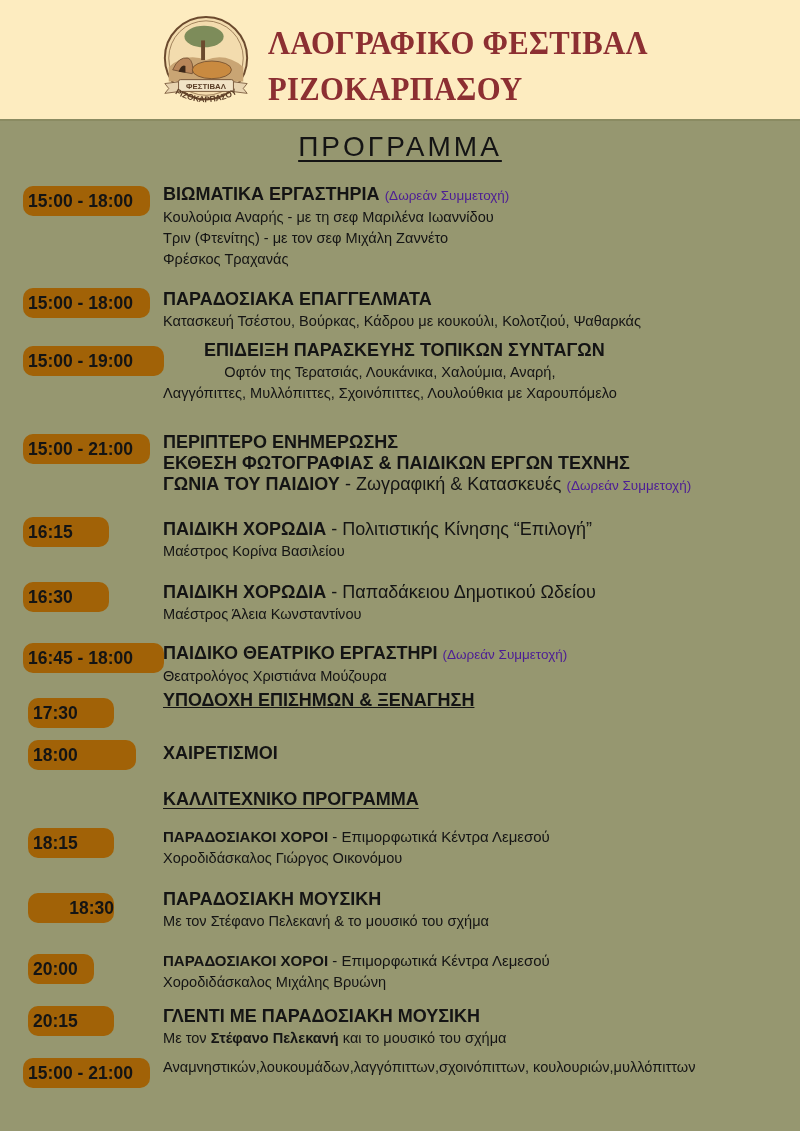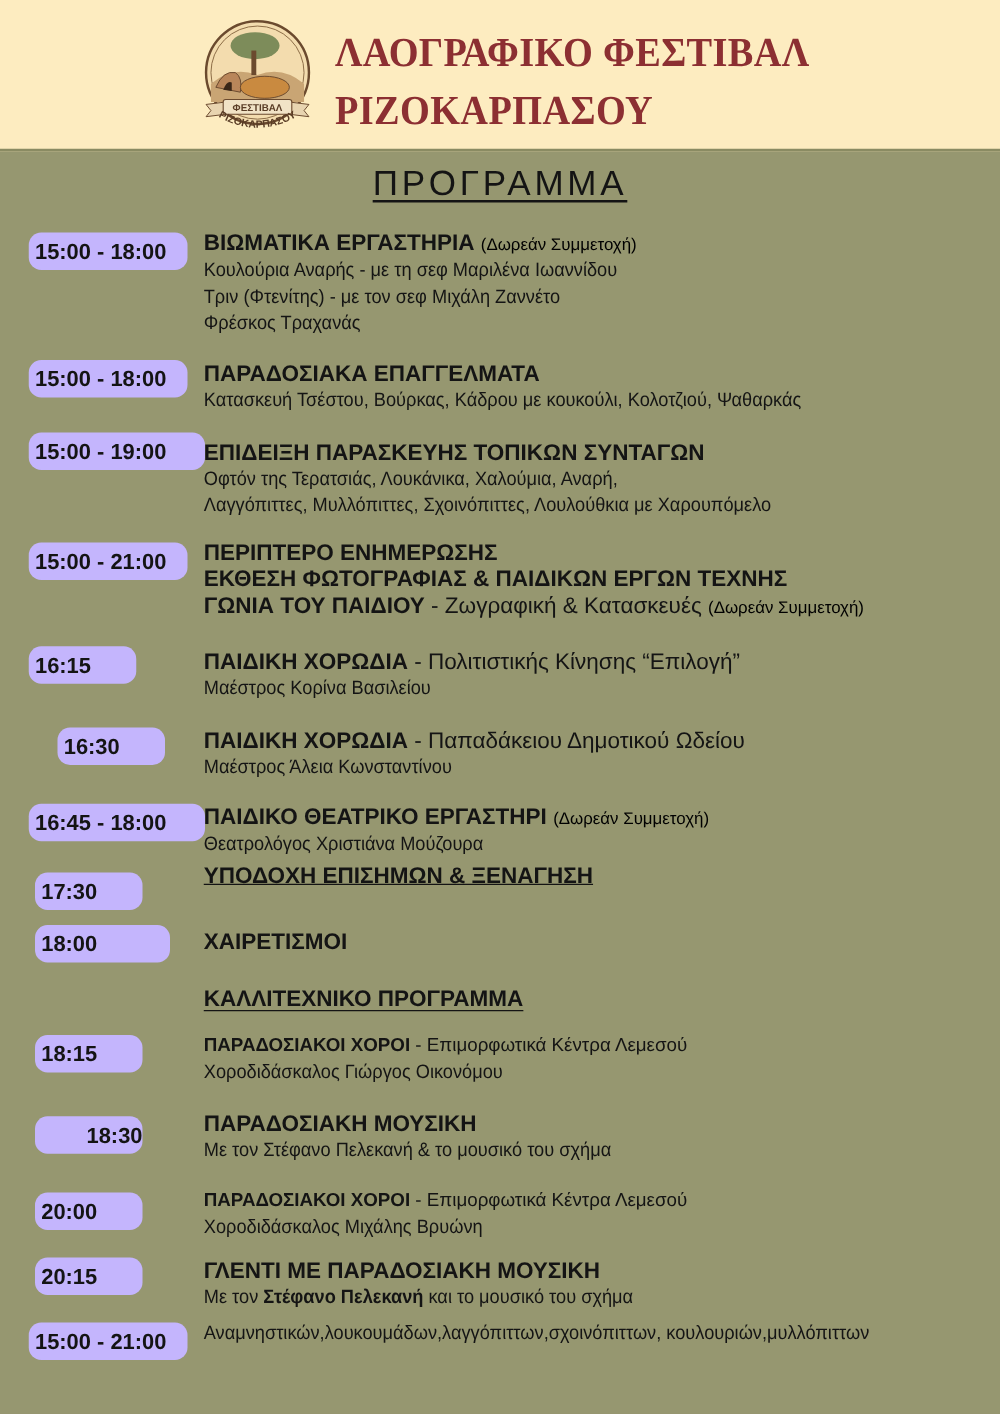--- a/index.html
+++ b/index.html
@@ -25,31 +25,31 @@
     font-size: 33px; line-height: 46px; letter-spacing: 0.3px;
     transform: scaleX(0.93); transform-origin: left top;
   }
   .title div { white-space: nowrap; }
   .prog-title {
     position: absolute; left: 0; width: 800px; top: 131px;
     text-align: center; font-weight: normal; font-size: 28px; letter-spacing: 3px;
   }
   .prog-title span { text-decoration: underline; text-underline-offset: 4px; }
   .pill {
-    position: absolute; background: #c4b5fd; border-radius: 10px;
+    position: absolute; background: #a16207; border-radius: 10px;
     font-weight: bold; font-size: 17.5px; line-height: 30px; height: 30px;
     padding-left: 5px; white-space: nowrap;
   }
   .row {
     position: absolute; left: 163px; white-space: nowrap;
   }
   .h { font-weight: bold; font-size: 18px; line-height: 21px; }
   .h.small { font-size: 15px; }
   .d { font-size: 15.5px; line-height: 21px; transform: scaleX(0.94); transform-origin: left; }
-  .free { font-weight: normal; font-size: 13.5px; color: #000000; }
+  .free { font-weight: normal; font-size: 13.5px; color: #4c1d95; }
   .sep { font-weight: normal; }
   .bold-in { font-weight: bold; }
   .sub {
     position: absolute; left: 163px; top: 789px;
     font-weight: bold; font-size: 18px; text-decoration: underline; text-underline-offset: 3px;
   }
 </style>
 </head>
 <body>
 
@@ -86,40 +86,40 @@
   <div class="d">Φρέσκος Τραχανάς</div>
 </div>
 
 <div class="pill" style="left:23px;top:288px;width:127px;">15:00 - 18:00</div>
 <div class="row" style="top:289px;">
   <div class="h">ΠΑΡΑΔΟΣΙΑΚΑ ΕΠΑΓΓΕΛΜΑΤΑ</div>
   <div class="d">Κατασκευή Τσέστου, Βούρκας, Κάδρου με κουκούλι, Κολοτζιού, Ψαθαρκάς</div>
 </div>
 
 <div class="pill" style="left:23px;top:346px;width:141px;">15:00 - 19:00</div>
-<div class="row" style="top:352px;">
+<div class="row" style="top:340px;text-align:center;">
   <div class="h">ΕΠΙΔΕΙΞΗ ΠΑΡΑΣΚΕΥΗΣ ΤΟΠΙΚΩΝ ΣΥΝΤΑΓΩΝ</div>
   <div class="d">Οφτόν της Τερατσιάς, Λουκάνικα, Χαλούμια, Αναρή,</div>
   <div class="d">Λαγγόπιττες, Μυλλόπιττες, Σχοινόπιττες, Λουλούθκια με Χαρουπόμελο</div>
 </div>
 
 <div class="pill" style="left:23px;top:434px;width:127px;">15:00 - 21:00</div>
 <div class="row" style="top:432px;">
   <div class="h">ΠΕΡΙΠΤΕΡΟ ΕΝΗΜΕΡΩΣΗΣ</div>
   <div class="h">ΕΚΘΕΣΗ ΦΩΤΟΓΡΑΦΙΑΣ &amp; ΠΑΙΔΙΚΩΝ ΕΡΓΩΝ ΤΕΧΝΗΣ</div>
   <div class="h"><span>ΓΩΝΙΑ ΤΟΥ ΠΑΙΔΙΟΥ</span> <span class="sep">- Ζωγραφική &amp; Κατασκευές</span> <span class="free">(Δωρεάν Συμμετοχή)</span></div>
 </div>
 
 <div class="pill" style="left:23px;top:517px;width:86px;">16:15</div>
 <div class="row" style="top:519px;">
   <div class="h"><span>ΠΑΙΔΙΚΗ ΧΟΡΩΔΙΑ</span> <span class="sep">- Πολιτιστικής Κίνησης “Επιλογή”</span></div>
   <div class="d">Μαέστρος Κορίνα Βασιλείου</div>
 </div>
 
-<div class="pill" style="left:23px;top:582px;width:86px;margin-left:23px;">16:30</div>
+<div class="pill" style="left:23px;top:582px;width:86px;">16:30</div>
 <div class="row" style="top:582px;">
   <div class="h"><span>ΠΑΙΔΙΚΗ ΧΟΡΩΔΙΑ</span> <span class="sep">- Παπαδάκειου Δημοτικού Ωδείου</span></div>
   <div class="d">Μαέστρος Άλεια Κωνσταντίνου</div>
 </div>
 
 <div class="pill" style="left:23px;top:643px;width:141px;">16:45 - 18:00</div>
 <div class="row" style="top:643px;">
   <div class="h"><span>ΠΑΙΔΙΚΟ ΘΕΑΤΡΙΚΟ ΕΡΓΑΣΤΗΡΙ</span> <span class="free">(Δωρεάν Συμμετοχή)</span></div>
   <div class="d">Θεατρολόγος Χριστιάνα Μούζουρα</div>
 </div>
@@ -141,21 +141,21 @@
   <div class="h small"><span>ΠΑΡΑΔΟΣΙΑΚΟΙ ΧΟΡΟΙ</span> <span class="sep">- Επιμορφωτικά Κέντρα Λεμεσού</span></div>
   <div class="d">Χοροδιδάσκαλος Γιώργος Οικονόμου</div>
 </div>
 
 <div class="pill" style="left:28px;top:893px;width:86px;text-align:right;">18:30</div>
 <div class="row" style="top:889px;">
   <div class="h">ΠΑΡΑΔΟΣΙΑΚΗ ΜΟΥΣΙΚΗ</div>
   <div class="d">Με τον Στέφανο Πελεκανή &amp; το μουσικό του σχήμα</div>
 </div>
 
-<div class="pill" style="left:28px;top:954px;width:86px;">20:00</div>
+<div class="pill" style="left:28px;top:954px;width:66px;">20:00</div>
 <div class="row" style="top:950px;">
   <div class="h small"><span>ΠΑΡΑΔΟΣΙΑΚΟΙ ΧΟΡΟΙ</span> <span class="sep">- Επιμορφωτικά Κέντρα Λεμεσού</span></div>
   <div class="d">Χοροδιδάσκαλος Μιχάλης Βρυώνη</div>
 </div>
 
 <div class="pill" style="left:28px;top:1006px;width:86px;">20:15</div>
 <div class="row" style="top:1006px;">
   <div class="h">ΓΛΕΝΤΙ ΜΕ ΠΑΡΑΔΟΣΙΑΚΗ ΜΟΥΣΙΚΗ</div>
   <div class="d"><span>Με τον </span><span class="bold-in">Στέφανο Πελεκανή</span><span> και το μουσικό του σχήμα</span></div>
 </div>

